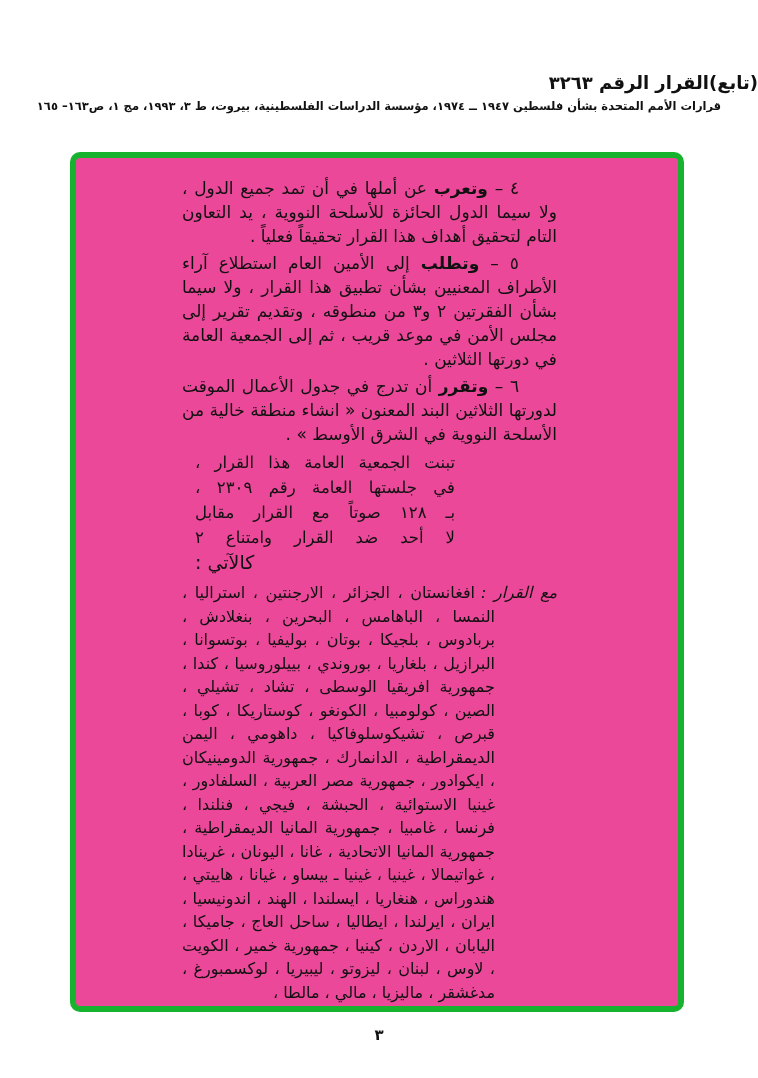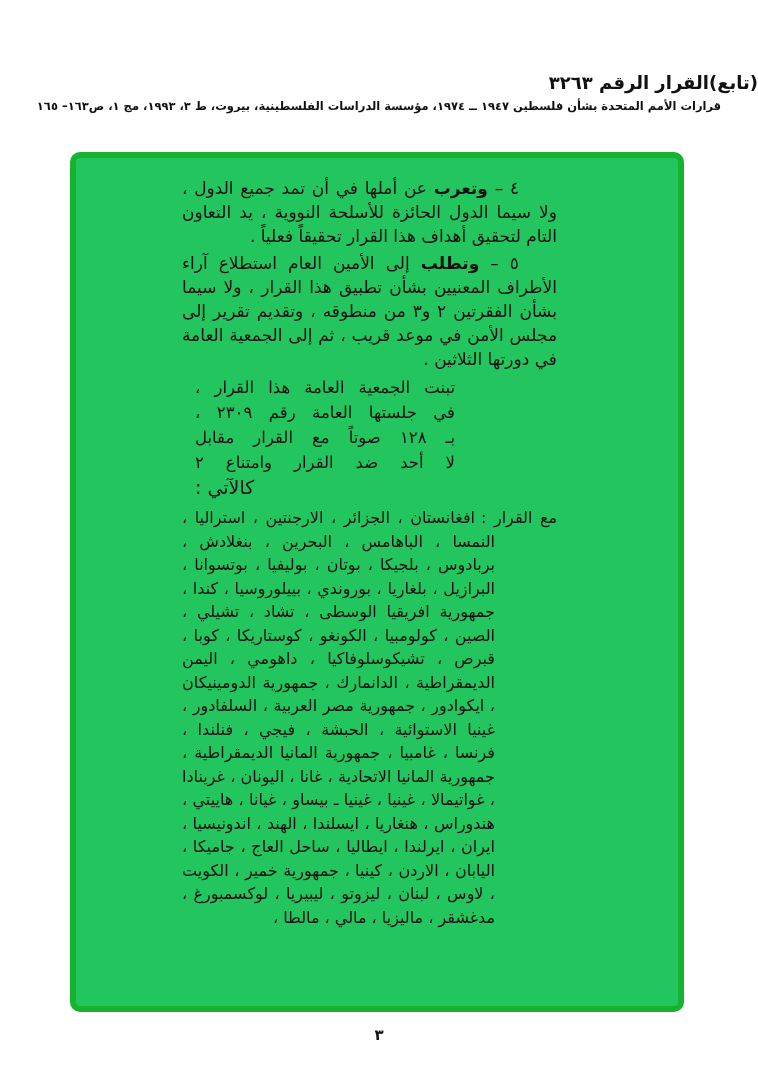--- a/index.html
+++ b/index.html
@@ -37,21 +37,21 @@
   }
   .frame {
     position: absolute;
     left: 70px;
     top: 152px;
     width: 614px;
     height: 860px;
     box-sizing: border-box;
     border: 6px solid #18b32e;
     border-radius: 10px;
-    background: #22c55e;
+    background: #ec4899;
   }
   .column {
     margin: 18px 121px 0 106px;
     direction: rtl;
   }
   .clause {
     font-size: 17px;
     line-height: 24px;
     margin: 0 0 3px 0;
     text-align: justify;
@@ -76,21 +76,21 @@
     padding-right: 55px;
   }
   .vote {
     margin-top: 6px;
     font-size: 16px;
     line-height: 23.5px;
     text-align: justify;
     padding-right: 62px;
     text-indent: -62px;
   }
-  .vote .vlabel { margin-left: 6px; }
+  .vote .vlabel { margin-left: 6px; font-style: italic; }
   .pagenum {
     position: absolute;
     top: 1026px;
     left: 0;
     right: 0;
     text-align: center;
     font-size: 15px;
     font-weight: bold;
   }
 </style>
@@ -103,20 +103,21 @@
 
   <div class="source">قرارات الأمم المتحدة بشأن فلسطين ١٩٤٧ ــ ١٩٧٤، مؤسسة الدراسات الفلسطينية، بيروت، ط ٣، ١٩٩٣، مج ١، ص١٦٣– ١٦٥</div>
 
   <div class="frame" style="border-color: rgb(24, 179, 46);">
     <div class="column">
 
       <p class="clause"><span>٤ – </span><span class="kw">وتعرب</span><span> عن أملها في أن تمد جميع الدول ، ولا سيما الدول الحائزة للأسلحة النووية ، يد التعاون التام لتحقيق أهداف هذا القرار تحقيقاً فعلياً .</span></p>
 
       <p class="clause"><span>٥ – </span><span class="kw">وتطلب</span><span> إلى الأمين العام استطلاع آراء الأطراف المعنيين بشأن تطبيق هذا القرار ، ولا سيما بشأن الفقرتين ٢ و٣ من منطوقه ، وتقديم تقرير إلى مجلس الأمن في موعد قريب ، ثم إلى الجمعية العامة في دورتها الثلاثين .</span></p>
 
+      <p class="clause"><span>٦ – </span><span class="kw">وتقرر</span><span> أن تدرج في جدول الأعمال الموقت لدورتها الثلاثين البند المعنون « انشاء منطقة خالية من الأسلحة النووية في الشرق الأوسط » .</span></p>
 
       <div class="adoption">
         <div class="aline">تبنت الجمعية العامة هذا القرار ،</div>
         <div class="aline">في جلستها العامة رقم ٢٣٠٩ ،</div>
         <div class="aline">بـ ١٢٨ صوتاً مع القرار مقابل</div>
         <div class="aline">لا أحد ضد القرار وامتناع ٢</div>
         <div class="tail">كالآتي :</div>
       </div>
 
       <div class="vote"><span class="vlabel">مع القرار :</span><span>افغانستان ، الجزائر ، الارجنتين ، استراليا ، النمسا ، الباهامس ، البحرين ، بنغلادش ، بربادوس ، بلجيكا ، بوتان ، بوليفيا ، بوتسوانا ، البرازيل ، بلغاريا ، بوروندي ، بييلوروسيا ، كندا ، جمهورية افريقيا الوسطى ، تشاد ، تشيلي ، الصين ، كولومبيا ، الكونغو ، كوستاريكا ، كوبا ، قبرص ، تشيكوسلوفاكيا ، داهومي ، اليمن الديمقراطية ، الدانمارك ، جمهورية الدومينيكان ، ايكوادور ، جمهورية مصر العربية ، السلفادور ، غينيا الاستوائية ، الحبشة ، فيجي ، فنلندا ، فرنسا ، غامبيا ، جمهورية المانيا الديمقراطية ، جمهورية المانيا الاتحادية ، غانا ، اليونان ، غرينادا ، غواتيمالا ، غينيا ، غينيا ـ بيساو ، غيانا ، هاييتي ، هندوراس ، هنغاريا ، ايسلندا ، الهند ، اندونيسيا ، ايران ، ايرلندا ، ايطاليا ، ساحل العاج ، جاميكا ، اليابان ، الاردن ، كينيا ، جمهورية خمير ، الكويت ، لاوس ، لبنان ، ليزوتو ، ليبيريا ، لوكسمبورغ ، مدغشقر ، ماليزيا ، مالي ، مالطا ،</span></div>

